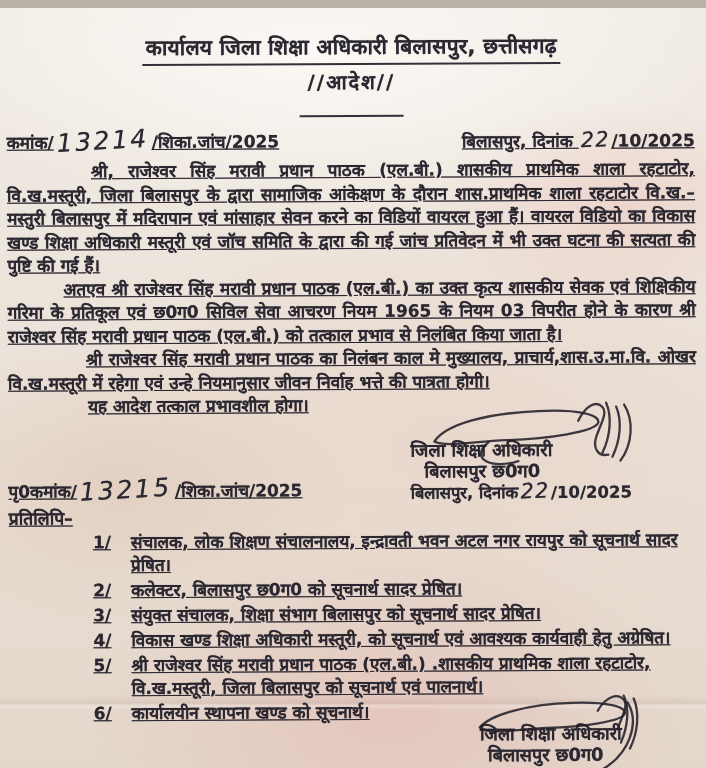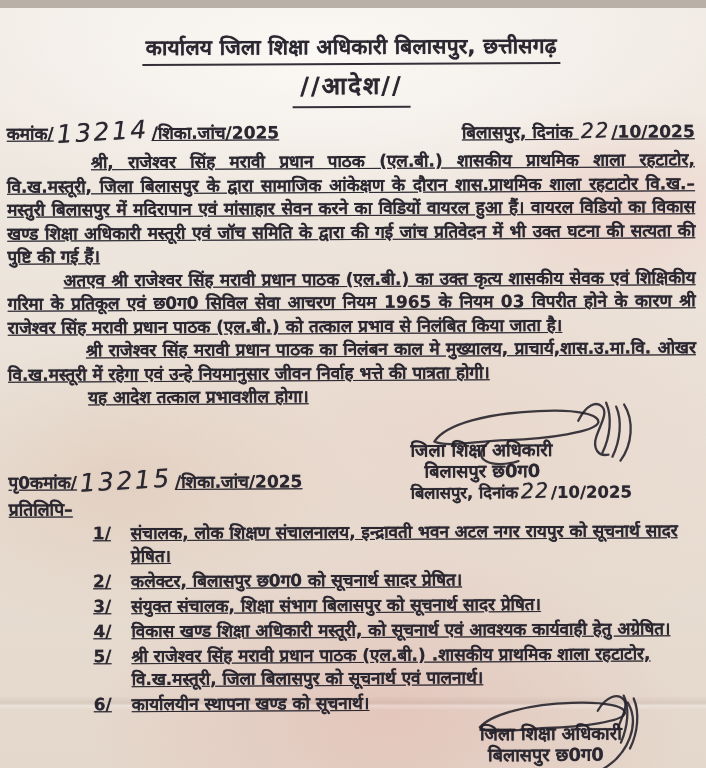--- a/index.html
+++ b/index.html
@@ -21,22 +21,22 @@
   }
   .crease{position:absolute;left:0;width:100%;height:14px;
     background:linear-gradient(rgba(120,95,85,0.0), rgba(120,95,85,0.12) 50%, rgba(255,255,255,0.25) 70%, rgba(120,95,85,0.0));
     pointer-events:none;}
   .content{position:relative;transform:rotate(-0.3deg);}
   .ink{color:#2a2730;text-shadow:0 0 0.7px rgba(42,39,48,0.65);}
   .title-wrap{text-align:center;margin:24px 30px 0;}
   .title{display:inline-block;font-size:21px;font-weight:700;
     border-bottom:2.5px solid #34303a;padding:0 4px 3px;letter-spacing:0.2px;}
   .order-heading-wrap{text-align:center;margin-top:3px;}
-  .order-heading{display:inline-block;font-size:24px;font-weight:700;
-    border-bottom:2.5px solid #34303a;padding:0 8px 5px;letter-spacing:2px;}
+  .order-heading{display:inline-block;font-size:20px;font-weight:700;
+    border-bottom:2.5px solid #34303a;padding:0 8px 20px;letter-spacing:2px;}
   .ref-row{display:flex;justify-content:space-between;align-items:flex-end;
     margin:4px 10px 0 8px;height:32px;font-size:17px;font-weight:600;}
   .hand{font-size:25px;font-weight:500;font-style:italic;letter-spacing:2.5px;
     display:inline-block;transform:rotate(-3deg);position:relative;top:1px;margin:0 3px;}
   .hand-sm{font-size:21px;font-weight:500;font-style:italic;letter-spacing:1px;
     display:inline-block;transform:rotate(-2deg);margin:0 2px;}
   .para{margin:0 10px 0 8px;font-size:17px;font-weight:600;line-height:23.5px;
     text-align:justify;}
   .p1{margin-top:6px;text-indent:84px;}
   .p2{text-indent:56px;}

